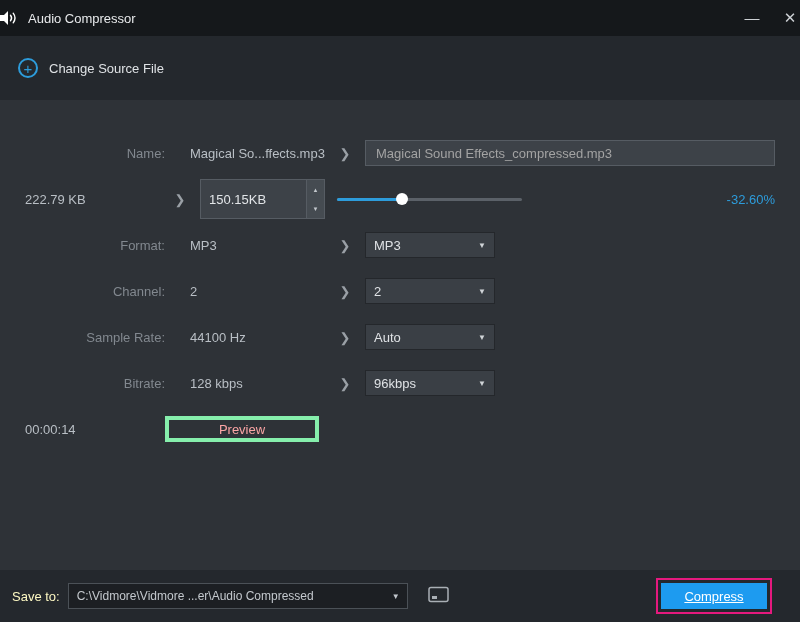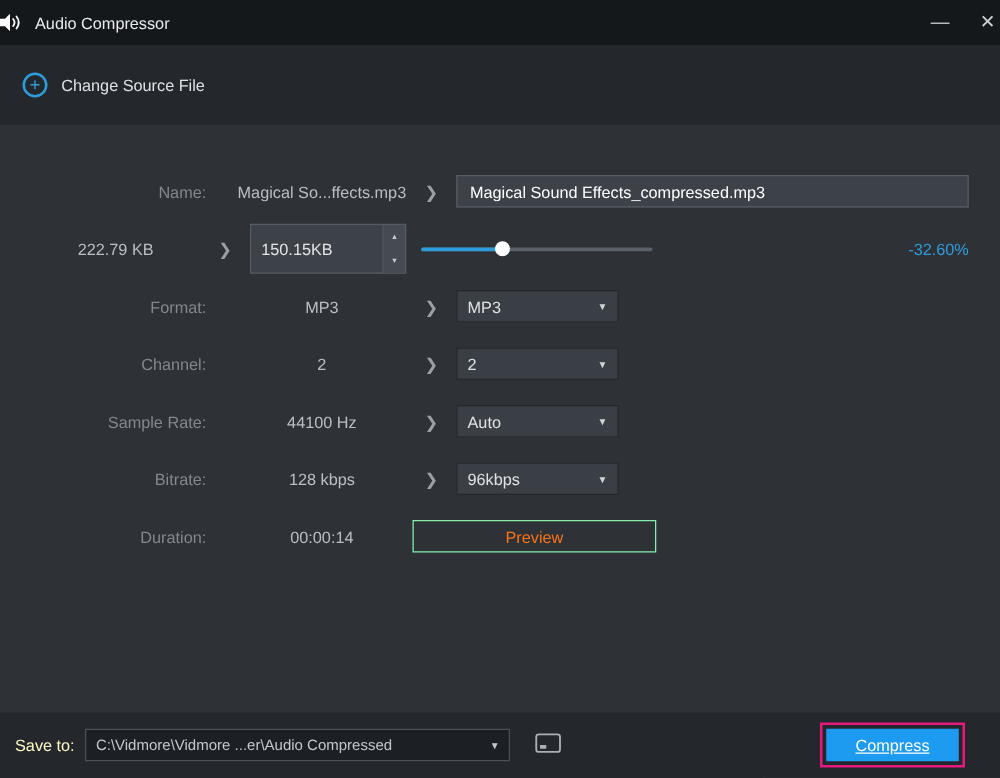--- a/index.html
+++ b/index.html
@@ -32,27 +32,27 @@
   .plus-circle {
     width: 20px; height: 20px; border: 2px solid #2d9cdb; border-radius: 50%;
     color: #2d9cdb; font-size: 15px; line-height: 18px; text-align: center;
   }
   .change-source-label { color: #dfe2e5; font-size: 13px; }
 
   
   .content { height: 470px; background: #2e3237; padding-top: 30px; }
   .row { display: flex; align-items: center; height: 46px; }
   .row-label { width: 165px; text-align: right; color: #82888f; font-size: 13px; }
-  .row-source { width: 160px; padding-left: 25px; color: #b9bfc5; font-size: 13px; white-space: nowrap; overflow: hidden; text-align: center; }
+  .row-source { width: 160px; padding-left: 25px; color: #b9bfc5; font-size: 13px; white-space: nowrap; overflow: hidden; }
   .row-chevron { width: 40px; text-align: center; color: #9aa0a6; font-size: 13px; }
   .row-control { flex: 1; display: flex; align-items: center; padding-right: 25px; }
 
   .text-input {
     flex: 1; height: 26px; background: #3d4248; border: 1px solid #565c63;
-    color: #ffffff; font-size: 13px; padding: 0 10px; font-family: inherit;
+    color: #a3a3a3; font-size: 13px; padding: 0 10px; font-family: inherit;
   }
   .spinner { display: flex; width: 125px; height: 40px; border: 1px solid #565c63; background: #3d4248; }
   .spinner-input {
     flex: 1; min-width: 0; background: transparent; border: none;
     color: #e2e5e8; font-size: 13px; padding: 0 8px; font-family: inherit; outline: none;
   }
   .spinner-arrows { width: 18px; display: flex; flex-direction: column; border-left: 1px solid #565c63; }
   .spinner-arrows button {
     flex: 1; background: #454b51; border: none; color: #c3c8cd;
     font-size: 6px; padding: 0; line-height: 1; cursor: pointer;
@@ -69,22 +69,22 @@
 
   .dropdown {
     width: 130px; height: 26px; background: #3a3f45; border: 1px solid #24272b;
     display: flex; align-items: center; justify-content: space-between;
     padding: 0 8px; cursor: pointer;
   }
   .dropdown-value { color: #dfe2e5; font-size: 13px; }
   .dropdown-arrow { color: #cfd3d7; font-size: 8px; }
 
   .preview-btn {
-    width: 195px; height: 26px; margin-left: 5px;
-    background: transparent; border: 1px solid #86efac; color: #f97316;
+    width: 154px; height: 26px; margin-left: 5px;
+    background: transparent; border: 4px solid #86efac; color: #fca5a5;
     font-size: 13px; cursor: pointer; font-family: inherit;
   }
 
   
   .footer { height: 52px; background: #24282d; display: flex; align-items: center; padding: 0 12px; }
   .save-to-label { color: #fef9c3; font-size: 13px; margin-right: 8px; white-space: nowrap; }
   .path-field {
     width: 340px; height: 26px; background: #1c1f23; border: 1px solid #4b5157;
     display: flex; align-items: center;
   }
@@ -203,21 +203,20 @@
       <span class="row-chevron">❯</span>
       <div class="row-control">
         <div class="dropdown">
           <span class="dropdown-value">96kbps</span>
           <span class="dropdown-arrow">▼</span>
         </div>
       </div>
     </div>
 
     <div class="row">
-      <span class="row-label">Duration:</span>
       <span class="row-source">00:00:14</span>
       <button class="preview-btn">Preview</button>
     </div>
 
   </div>
 
   <div class="footer">
     <span class="save-to-label">Save to:</span>
     <div class="path-field">
       <span class="path-text">C:\Vidmore\Vidmore ...er\Audio Compressed</span>

